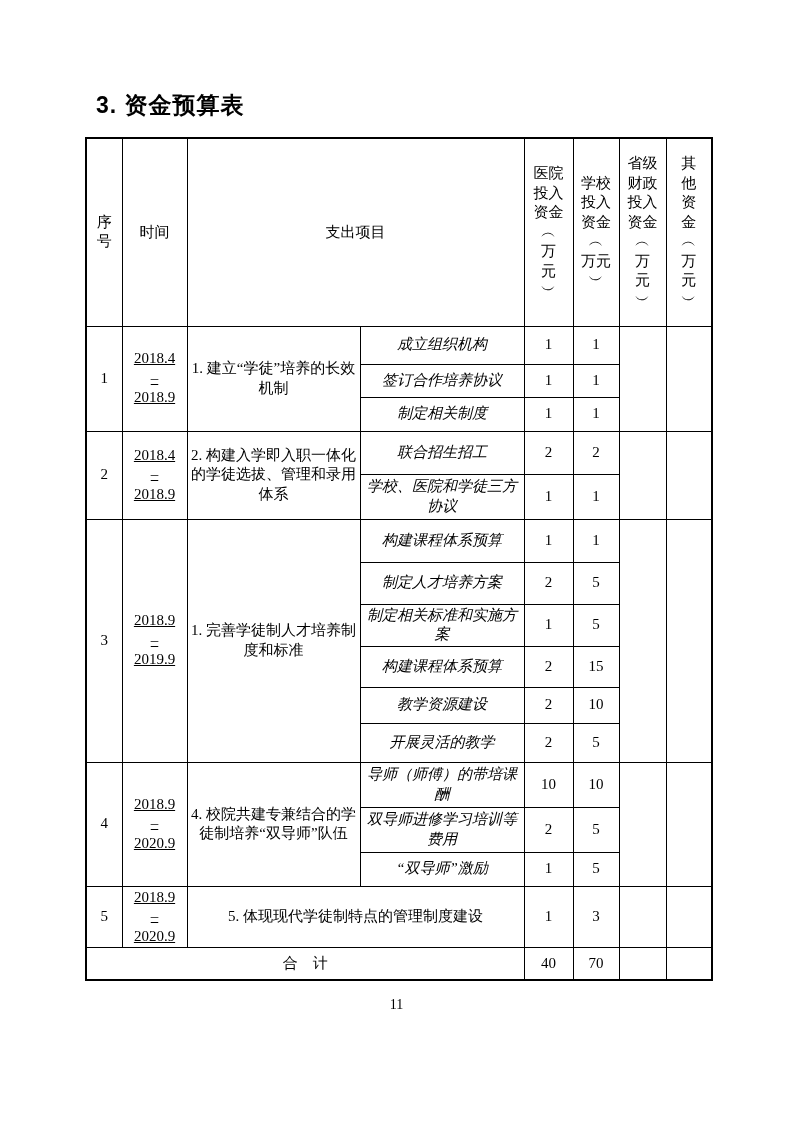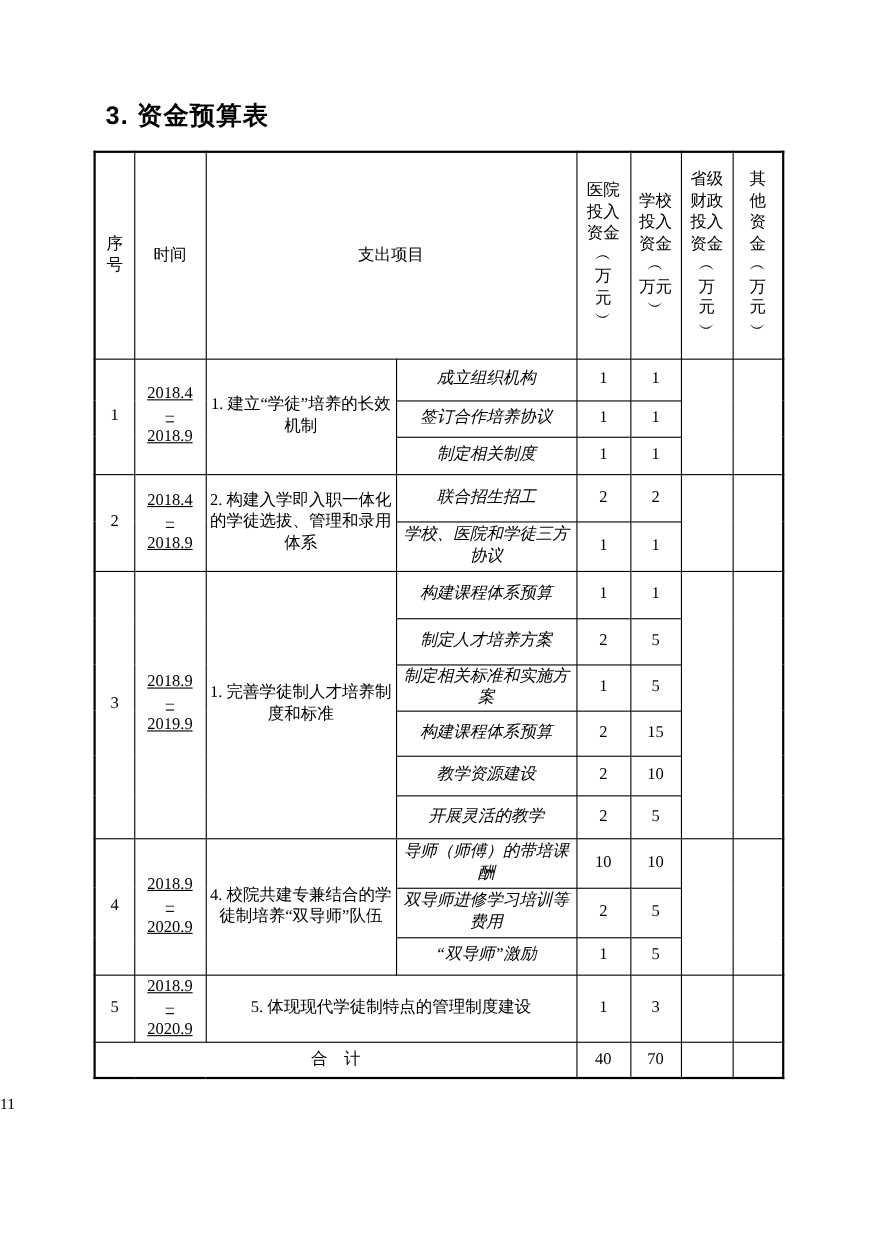--- a/index.html
+++ b/index.html
@@ -42,21 +42,21 @@
   td.vh   { line-height: 1.42; font-size: 15px; padding: 2px 0; }
   td.time { font-size: 14px; line-height: 1.25; padding: 1px 0; text-decoration: underline; }
   td.proj { font-size: 15px; }
   td.item { font-size: 15px; font-style: italic; }
   td.num  { font-size: 15px; }
   td.hdr  { font-size: 15.5px; }
   .page-number {
     position: absolute;
     left: 0; right: 0;
     top: 997px;
-    text-align: left;
+    text-align: center;
     font-size: 14px;
     color: #000;
   }
 </style>
 </head>
 <body>
 
 <div class="page-title">3. 资金预算表</div>
 
 <table class="budget">

